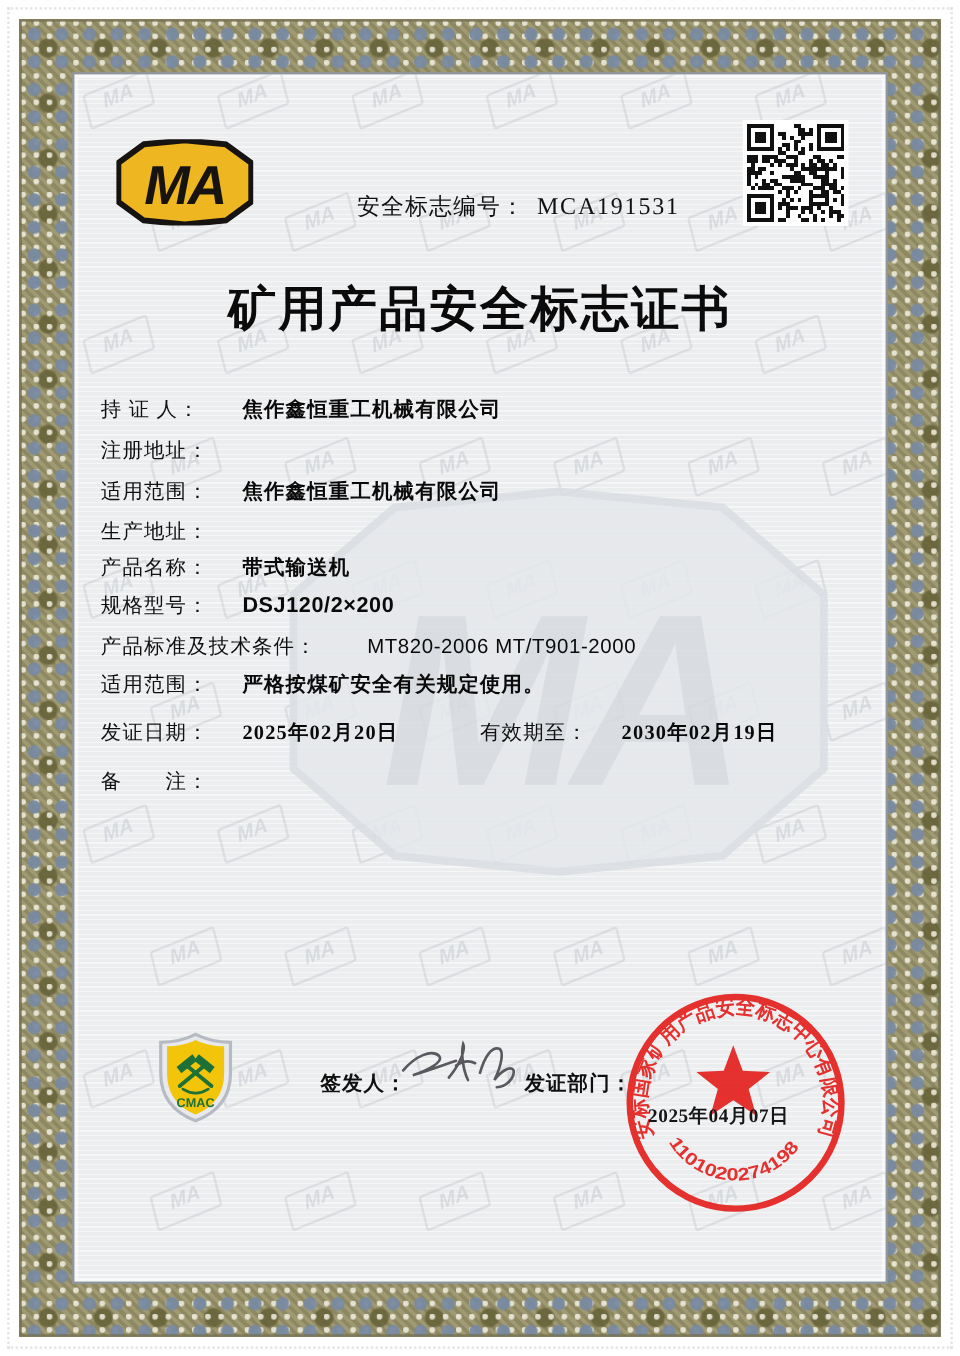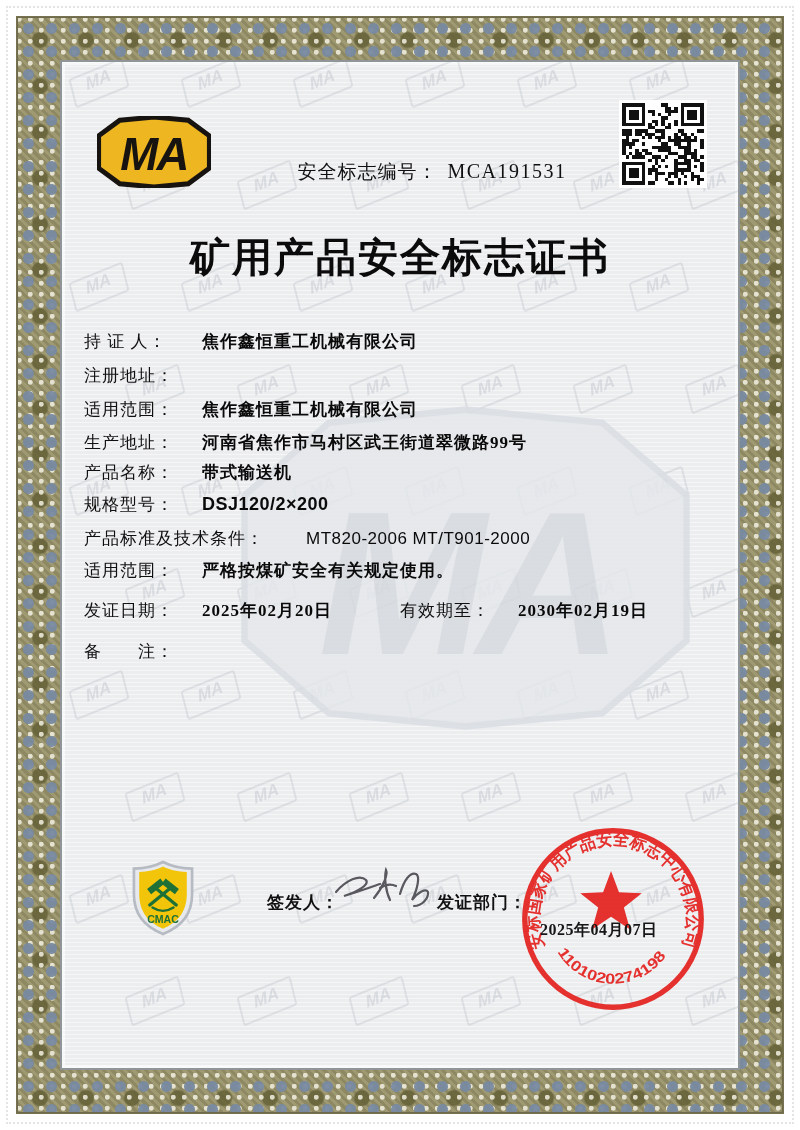--- a/index.html
+++ b/index.html
@@ -369,21 +369,20 @@
   </div>
   <div class="row" style="top:364px">
     <span class="lbl">注册地址：</span>
   </div>
   <div class="row" style="top:398px">
     <span class="lbl">适用范围：</span>
     <span class="val">焦作鑫恒重工机械有限公司</span>
   </div>
   <div class="row" style="top:431px">
     <span class="lbl">生产地址：</span>
-    <span class="val">河南省焦作市马村区武王街道翠微路99号</span>
   </div>
   <div class="row" style="top:461px">
     <span class="lbl">产品名称：</span>
     <span class="val">带式输送机</span>
   </div>
   <div class="row" style="top:493px">
     <span class="lbl">规格型号：</span>
     <span class="val val-sans">DSJ120/2×200</span>
   </div>
   <div class="row row-wide" style="top:527px">

